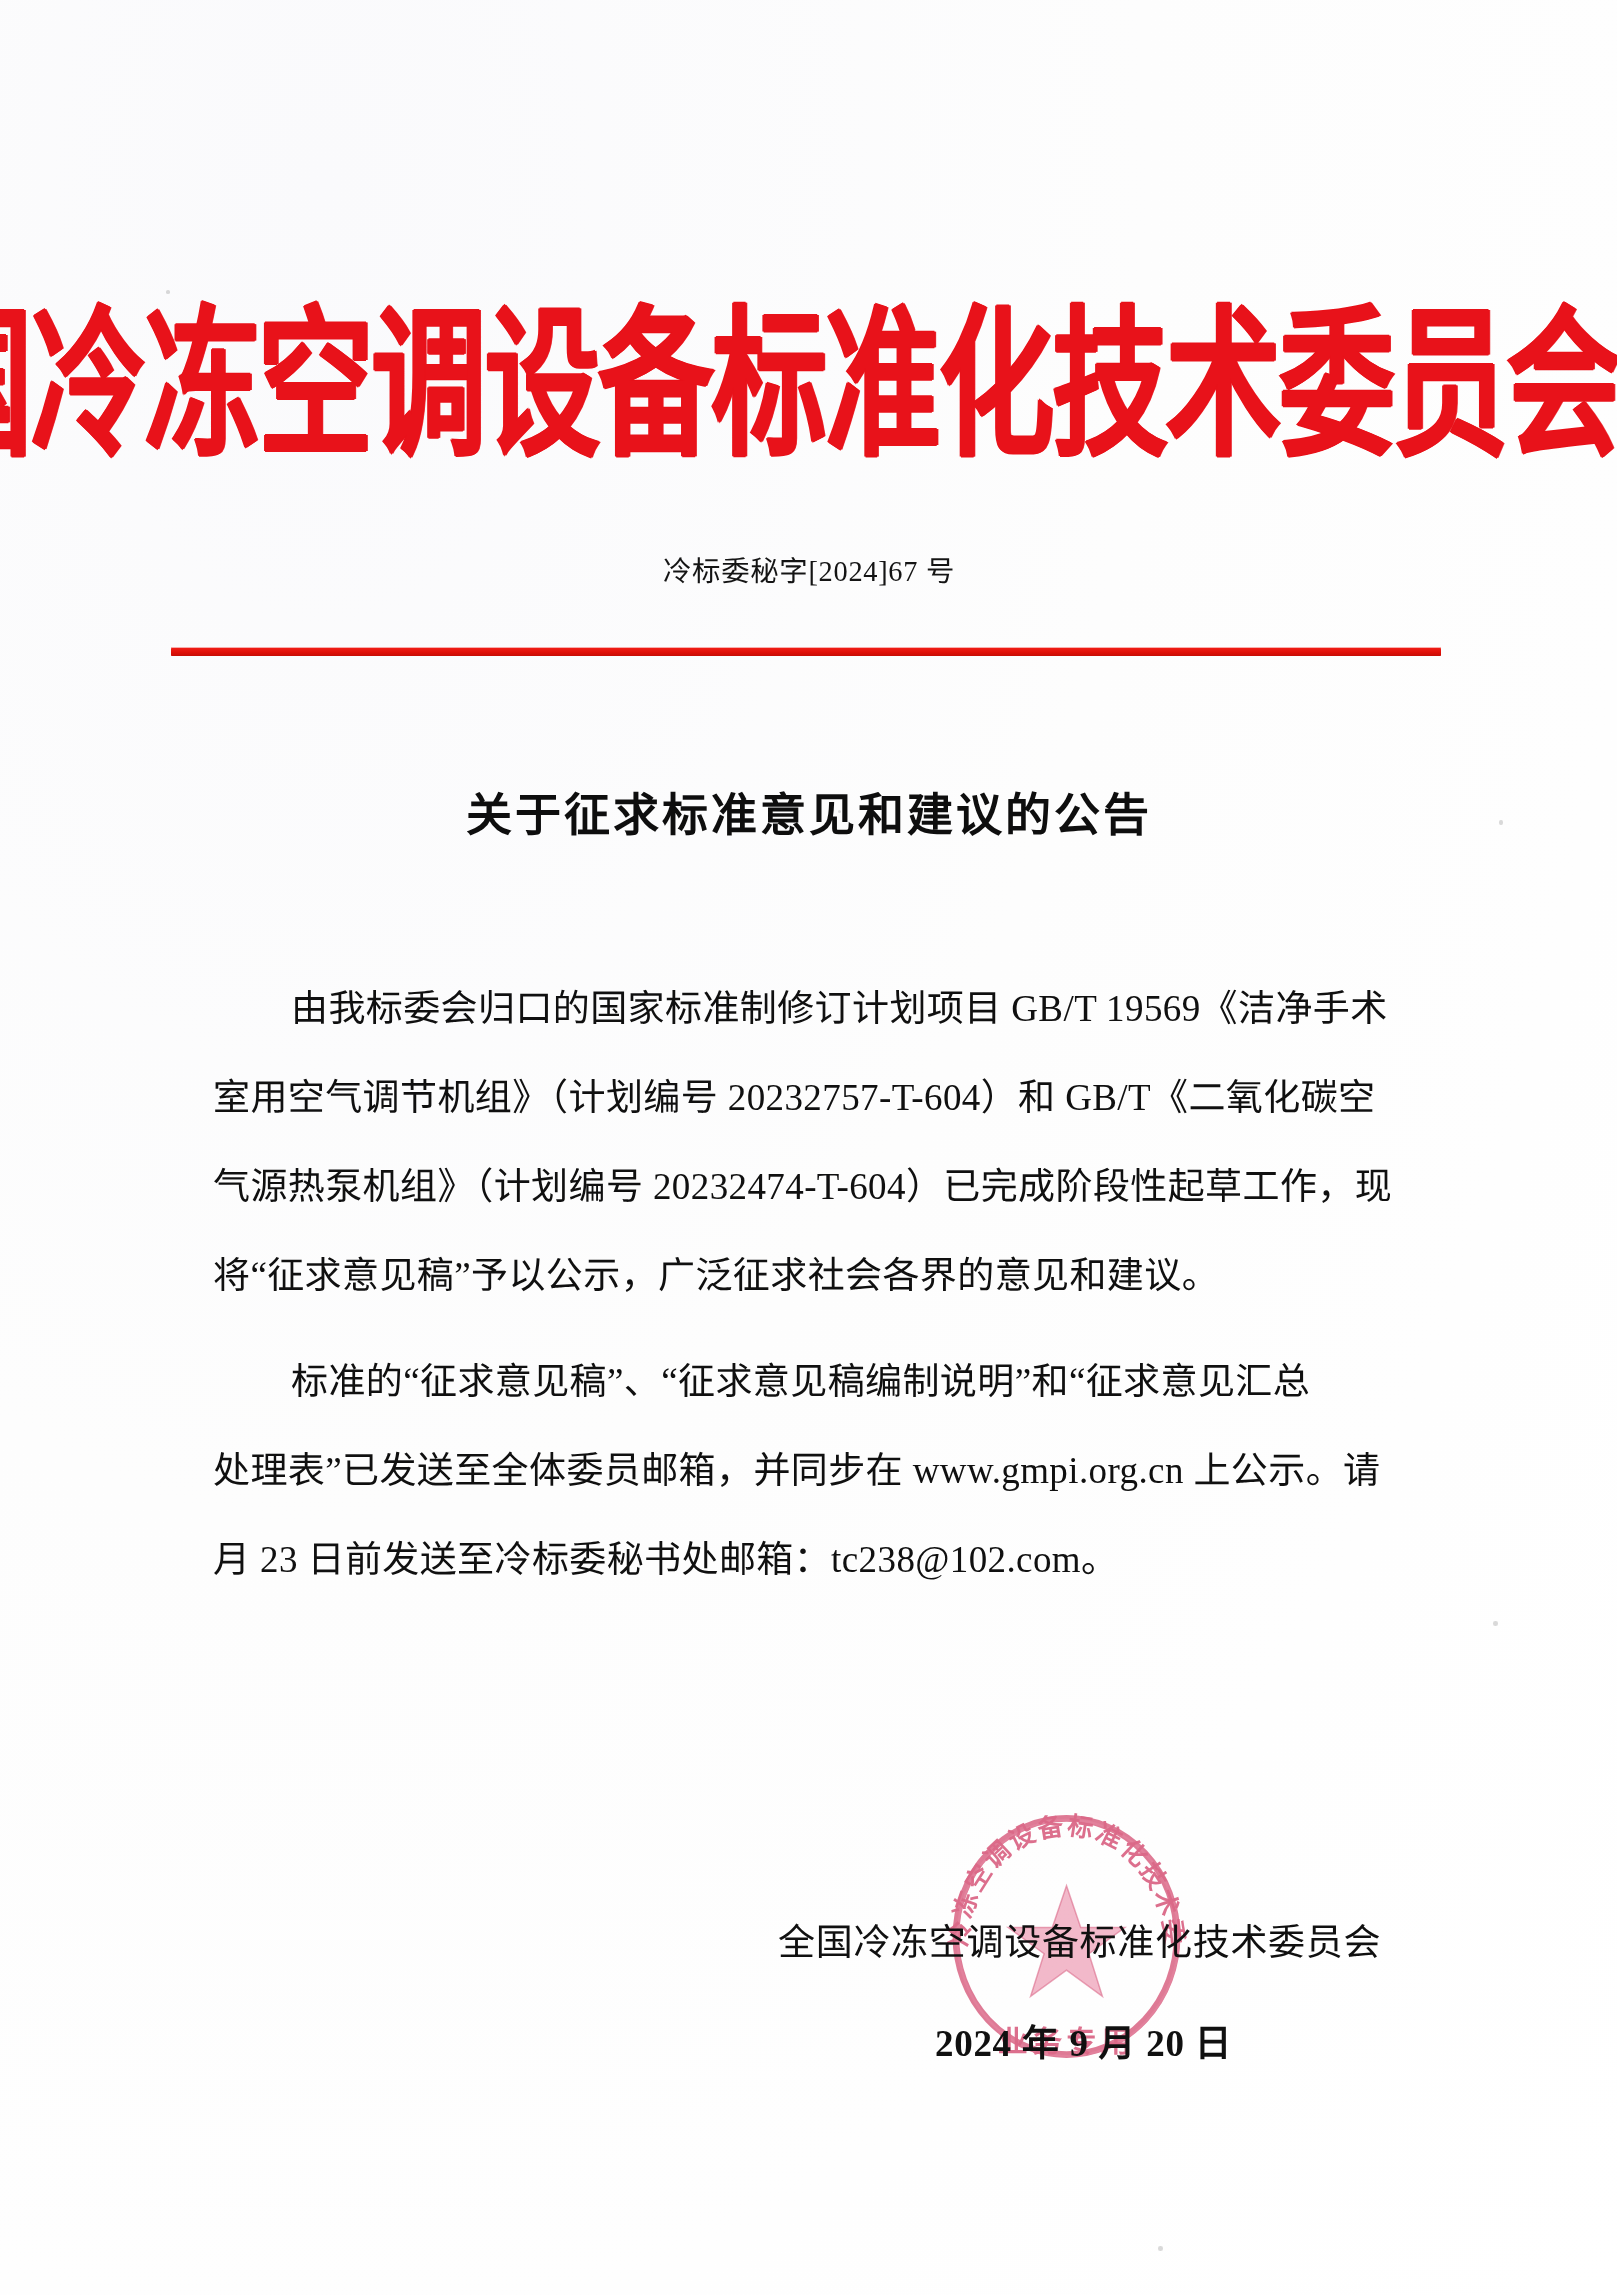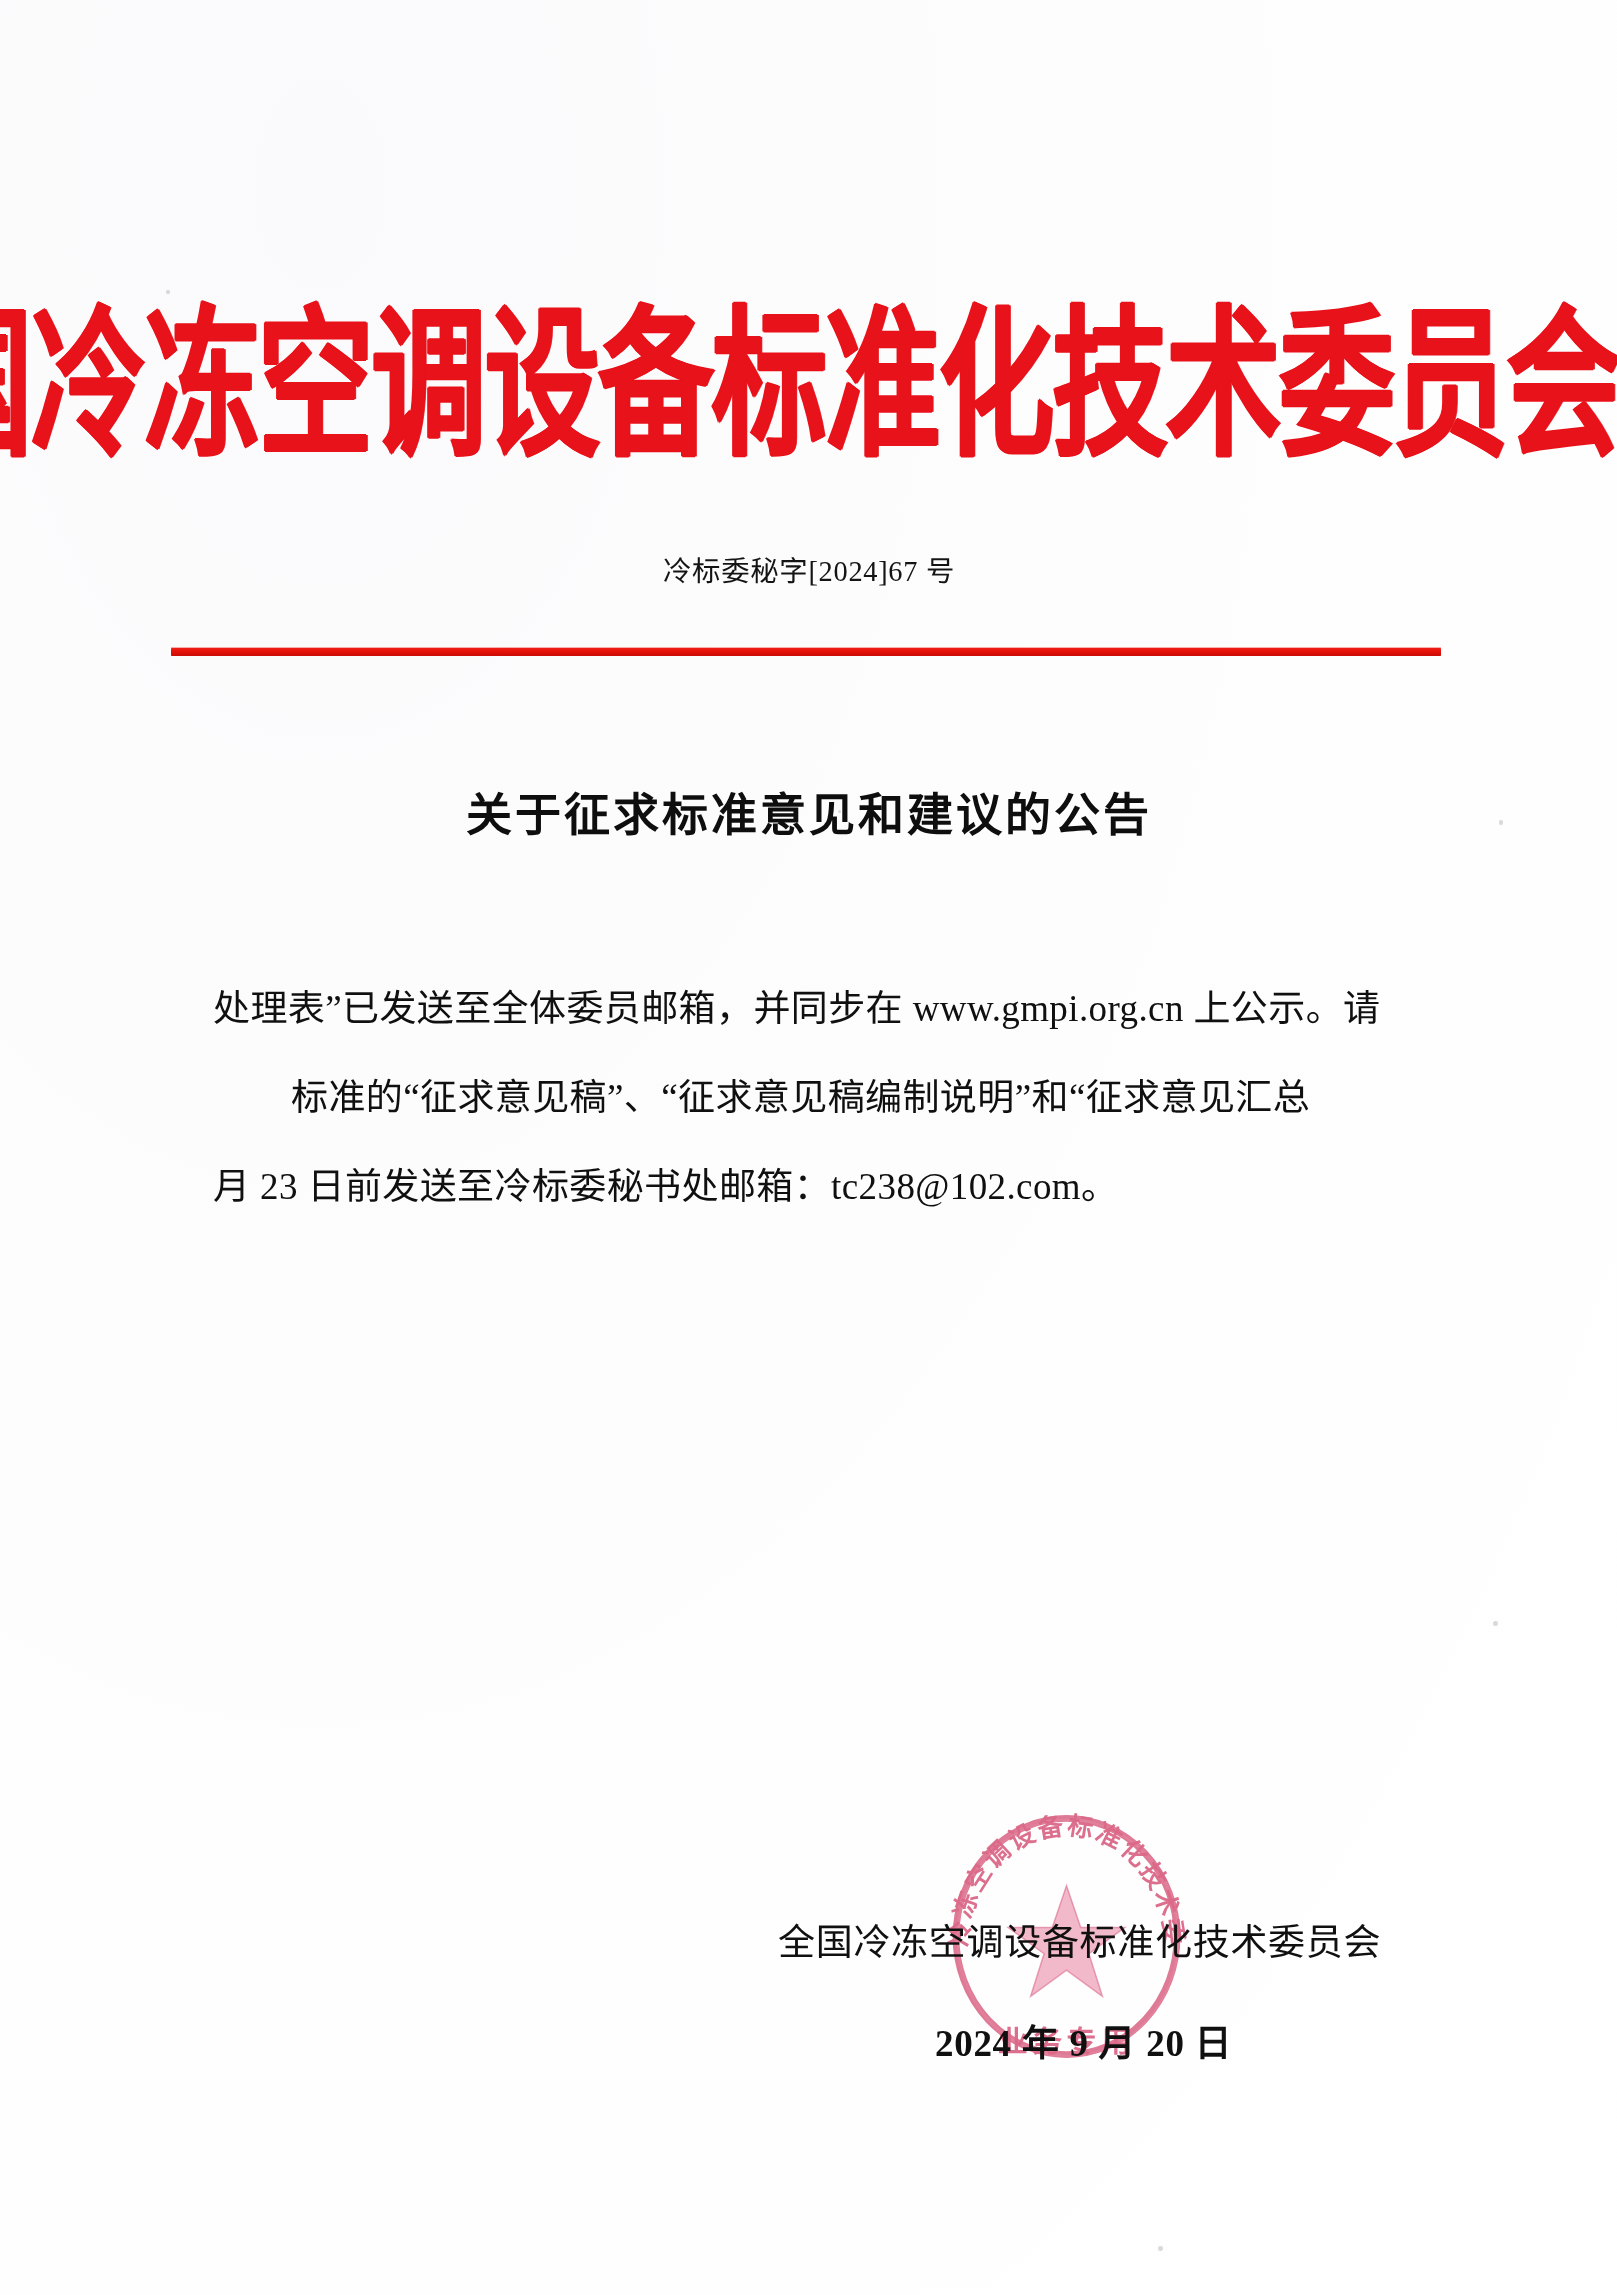--- a/index.html
+++ b/index.html
@@ -187,24 +187,30 @@
   </div>
 
   <div class="doc-number">冷标委秘字[2024]67 号</div>
 
   <div class="red-rule"></div>
 
   <div class="doc-title">关于征求标准意见和建议的公告</div>
 
   <div class="body-block">
 
-
     <p class="para">
+      <span class="line indent">由我标委会归口的国家标准制修订计划项目 GB/T 19569《洁净手术</span>
+      <span class="line">室用空气调节机组》（计划编号 20232757-T-604）和 GB/T《二氧化碳空</span>
+      <span class="line">气源热泵机组》（计划编号 20232474-T-604）已完成阶段性起草工作，现</span>
+      <span class="line">将“征求意见稿”予以公示，广泛征求社会各界的意见和建议。</span>
+    </p>
+
+    <p class="para">
+      <span class="line indent">标准的“征求意见稿”、“征求意见稿编制说明”和“征求意见汇总</span>
       <span class="line">处理表”已发送至全体委员邮箱，并同步在 www.gmpi.org.cn 上公示。请</span>
-      <span class="line indent">标准的“征求意见稿”、“征求意见稿编制说明”和“征求意见汇总</span>
       <span class="line">月 23 日前发送至冷标委秘书处邮箱：tc238@102.com。</span>
     </p>
 
   </div>
 
   <div class="seal">
     <div class="seal-wrap">
       <svg viewBox="0 0 336 352" xmlns="http://www.w3.org/2000/svg">
         <defs>
           <path id="sealArcTop" d="M 36 190 A 132 150 0 0 1 300 190" fill="none"></path>

